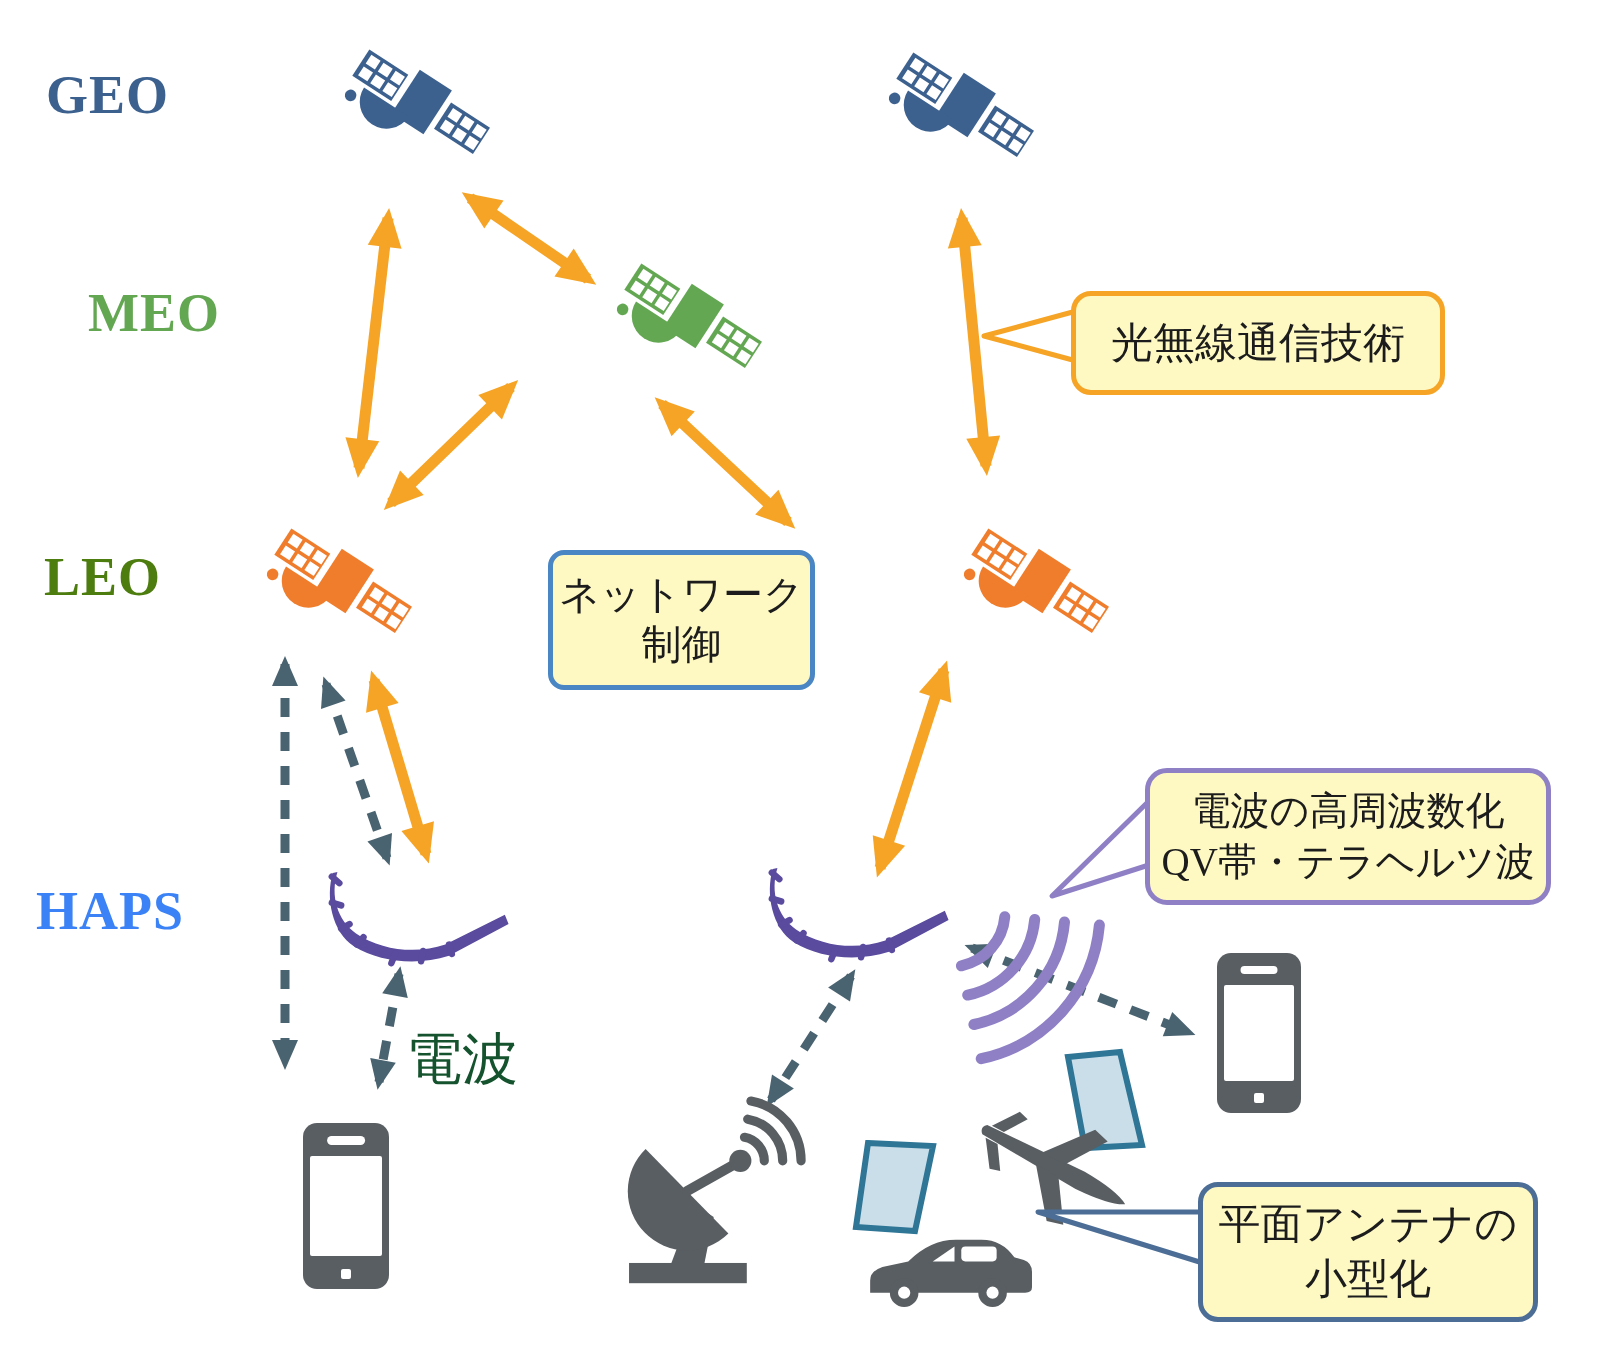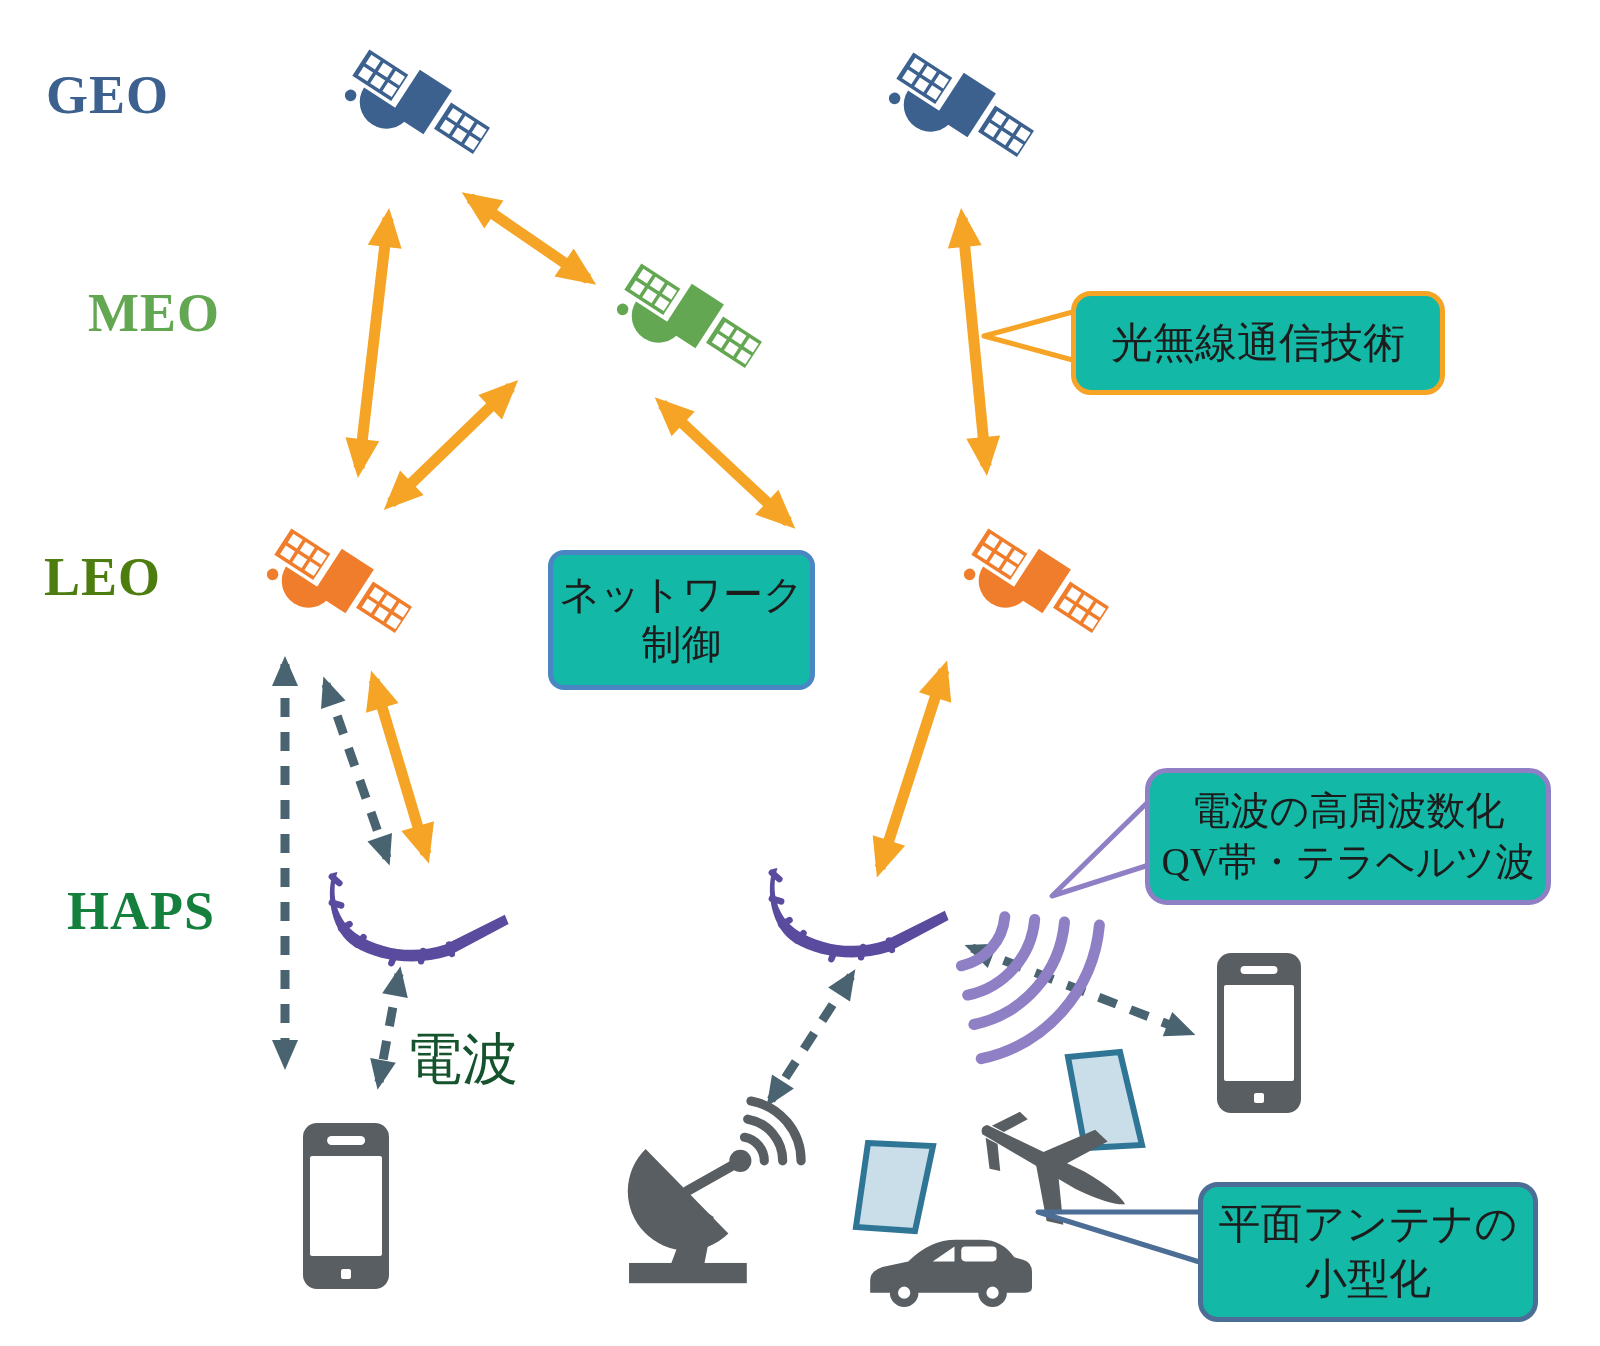--- a/index.html
+++ b/index.html
@@ -5,23 +5,23 @@
   html,body{margin:0;padding:0;background:#ffffff;}
   #canvas{
     position:relative;width:1600px;height:1346px;background:#ffffff;overflow:hidden;
     font-family:Liberation Serif, serif;
   }
   #art{position:absolute;left:0;top:0;}
   .layer-label{position:absolute;font-size:54px;font-weight:700;letter-spacing:1px;line-height:1;}
   .lbl-geo{left:46px;top:68px;color:#3C618F;}
   .lbl-meo{left:60px;top:286px;color:#64A753;margin-left:28px;}
   .lbl-leo{left:44px;top:550px;color:#4d7c0f;}
-  .lbl-haps{left:36px;top:884px;color:#15803d;margin-left:31px;}
+  .lbl-haps{left:36px;top:884px;color:#3b82f6;}
   .callout{
-    position:absolute;background:#14b8a6;display:flex;flex-direction:column;
+    position:absolute;background:#fef9c3;display:flex;flex-direction:column;
     align-items:center;justify-content:center;text-align:center;color:#1c1c1c;
   }
   .co-optical{left:1071px;top:291px;width:364px;height:94px;border:5px solid #F5A426;border-radius:20px;font-size:42px;}
   .co-network{left:548px;top:550px;width:257px;height:130px;border:5px solid #4A86C4;border-radius:16px;font-size:40px;line-height:1.25;}
   .co-highfreq{left:1145px;top:768px;width:396px;height:127px;border:5px solid #8F80C6;border-radius:22px;font-size:39px;line-height:1.3;}
   .co-flat{left:1198px;top:1182px;width:330px;height:130px;border:5px solid #4C6E96;border-radius:20px;font-size:42px;line-height:1.3;}
   .free-label{position:absolute;color:#14532d;font-size:56px;font-weight:500;}
   .lbl-denpa{left:406px;top:1022px;}
   .phone{position:absolute;background:#595E62;border-radius:14px;}
   .ph-left{left:303px;top:1123px;width:86px;height:166px;}

